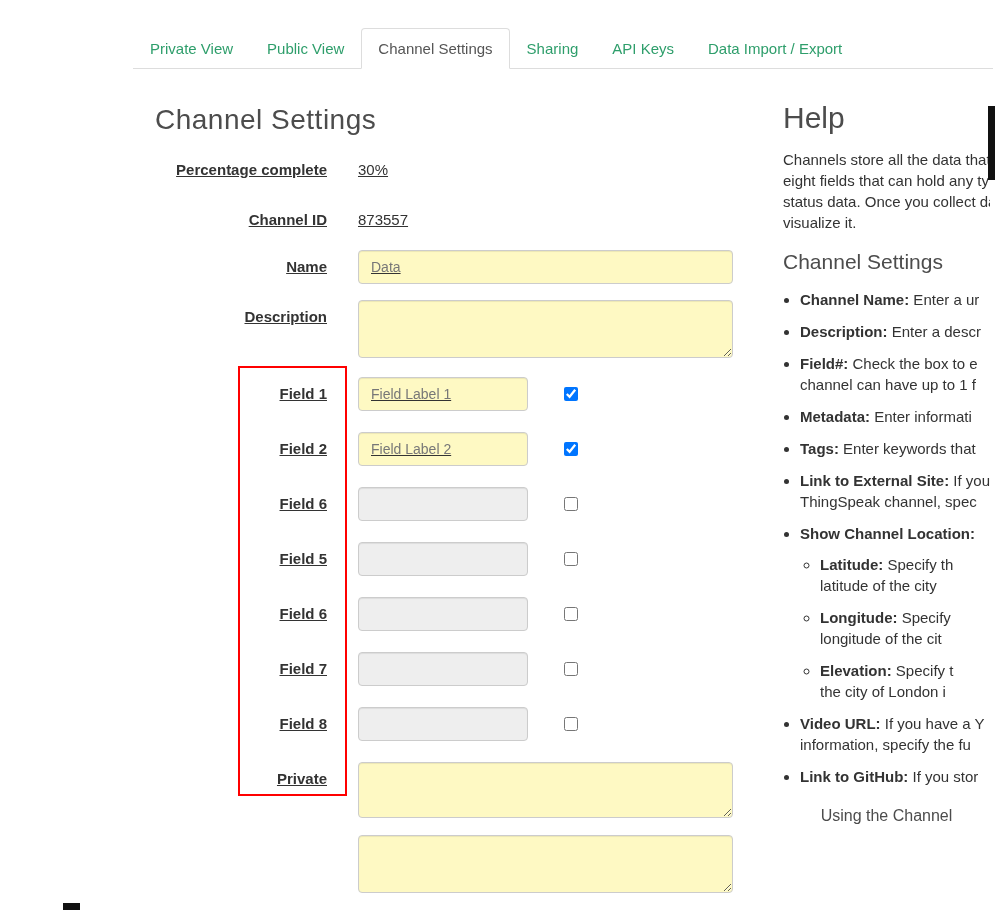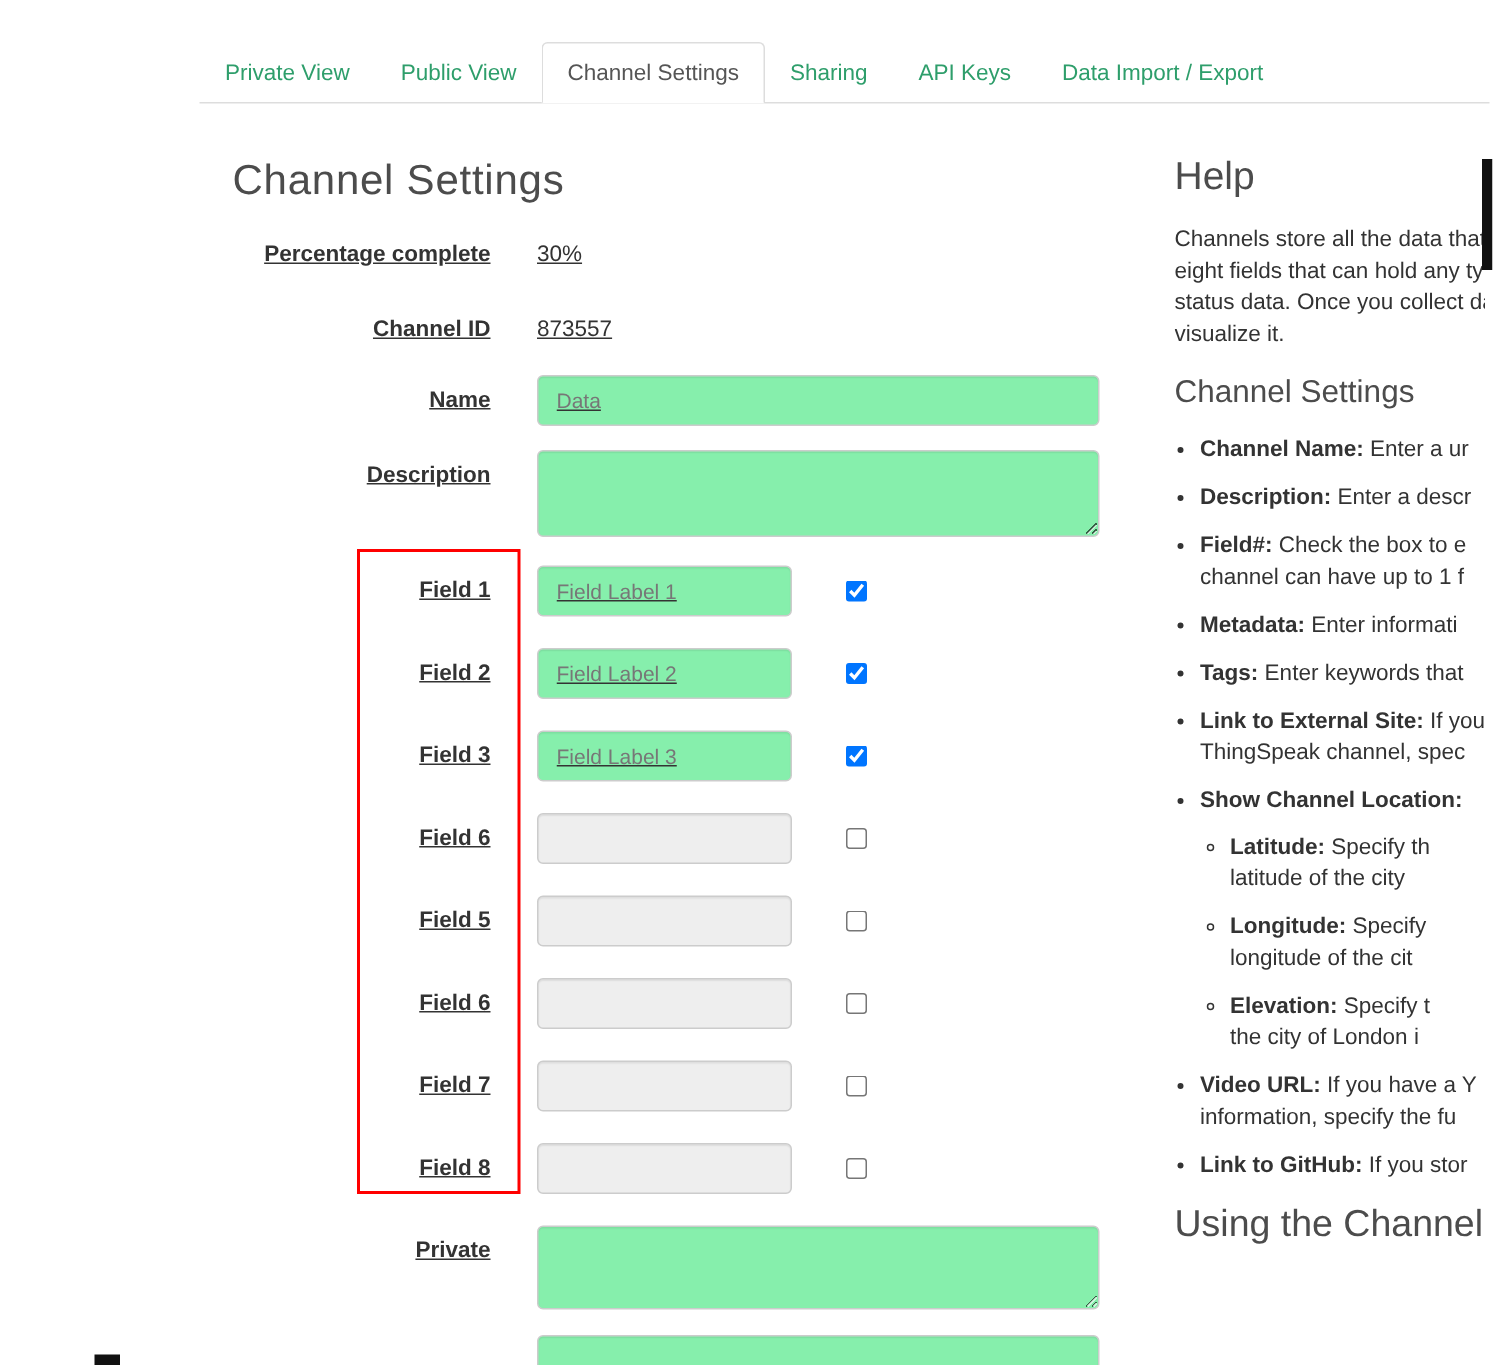--- a/index.html
+++ b/index.html
@@ -37,21 +37,21 @@
   .row-pct { margin-bottom:30px; }
   .row-id  { margin-bottom:20px; }
   .row-input .lbl { padding-top:7px; }
   .row-name { margin-bottom:16px; }
   .row-desc { margin-bottom:19px; }
   .row-field { margin-bottom:21px; }
   .row-meta { margin-bottom:17px; }
 
   .input {
     height:34px; width:375px; border:1px solid #ccc; border-radius:4px;
-    padding:6px 12px; font-size:14px; color:#777; background:#86efac;
+    padding:6px 12px; font-size:14px; color:#777; background:#fef9c3;
     box-shadow:inset 0 1px 1px rgba(0,0,0,.075);
     font-family:"Liberation Sans", sans-serif; outline:none;
   }
   textarea.input { height:58px; resize:both; line-height:18px; }
   textarea.meta { height:56px; }
   .field-input { width:170px; }
   .input:disabled { background:#eeeeee; color:#777; }
   .chk { margin:0 0 0 36px; width:14px; height:14px; }
 
   
@@ -59,32 +59,32 @@
     position:absolute; left:238px; top:366px; width:109px; height:430px;
     border:2px solid #ff0000; pointer-events:none;
   }
 
   
   .help {
     position:absolute; left:783px; top:100px; width:207px; height:810px;
     overflow:hidden; color:#333;
   }
   .help-title {
-    font-size:26px; font-weight:400; color:#4c4c4c; margin:2px 0 16px;
+    font-size:30px; font-weight:400; color:#4c4c4c; margin:2px 0 16px;
     line-height:31px;
   }
   .intro { margin-bottom:14px; }
   .intro .line { font-size:15px; line-height:21px; }
   .help-sub {
     font-size:21px; font-weight:400; color:#4c4c4c; margin:16px 0 14px;
     line-height:26px;
   }
   .help-using {
-    font-size:25px; font-weight:400; color:#4c4c4c; margin:14px 0 0;
-    line-height:30px; white-space:nowrap; overflow:hidden;
+    font-size:16px; font-weight:400; color:#4c4c4c; margin:14px 0 0;
+    line-height:30px; white-space:nowrap; overflow:hidden;text-align:center;
   }
   ul.help-list { margin:0; padding-left:17px; list-style:disc; }
   ul.help-list li { font-size:15px; line-height:21px; margin-bottom:11px; }
   ul.sub-list { list-style:circle; margin:10px 0 0; padding-left:20px; }
   .line { white-space:nowrap; overflow:hidden; }
   .b { font-weight:bold; }
 
   
   .v-scroll { position:absolute; right:0; top:106px; width:7px; height:74px; background:#111; }
   .h-scroll { position:absolute; left:63px; bottom:0; width:17px; height:7px; background:#111; }
@@ -137,27 +137,20 @@
   </div>
 
   <div class="row row-input row-field">
     <div class="lbl">Field 2</div>
     <div class="ctl">
       <input class="input field-input" type="text" value="Field Label 2" style="">
       <input class="chk" type="checkbox" checked="checked" style="">
     </div>
   </div>
 
-  <div class="row row-input row-field">
-    <div class="lbl">Field 3</div>
-    <div class="ctl">
-      <input class="input field-input" type="text" value="Field Label 3" style="">
-      <input class="chk" type="checkbox" checked="checked" style="">
-    </div>
-  </div>
 
   <div class="row row-input row-field">
     <div class="lbl">Field 6</div>
     <div class="ctl">
       <input class="input field-input" type="text" value="" disabled="disabled" style="">
       <input class="chk" type="checkbox" style="">
     </div>
   </div>
 
   <div class="row row-input row-field">

